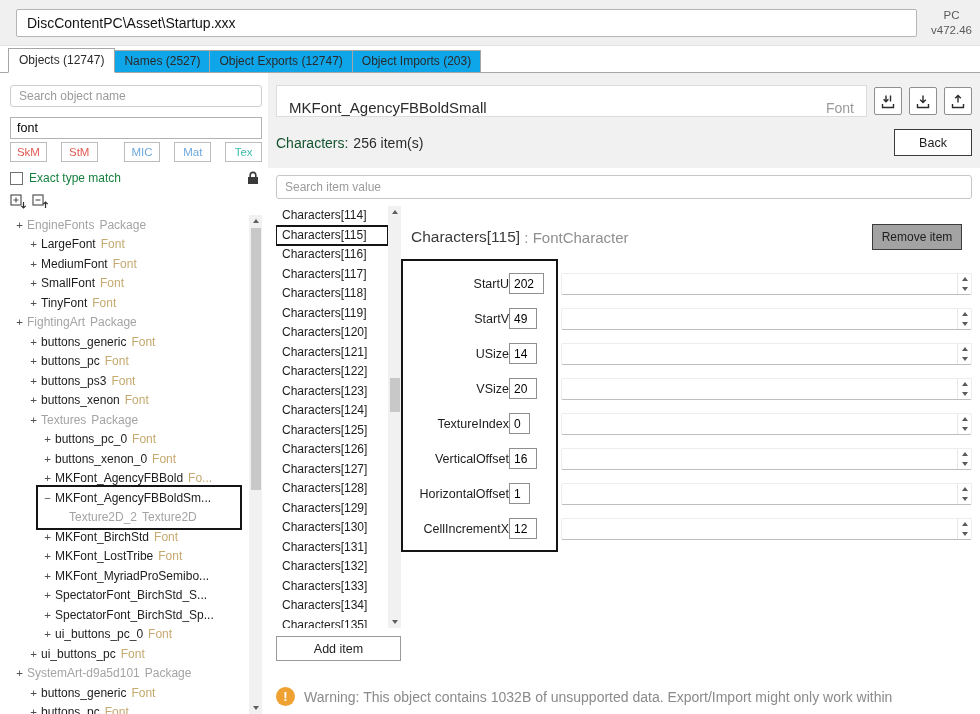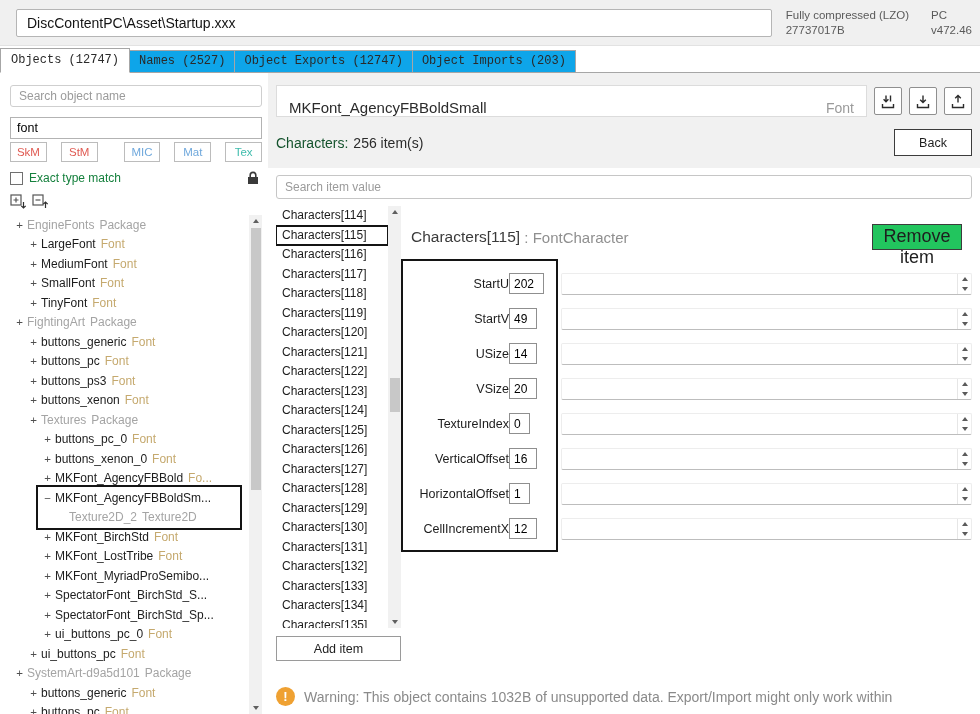--- a/index.html
+++ b/index.html
@@ -8,24 +8,24 @@
   input,button{font-family:inherit;}
   ::placeholder{color:#9b9b9b;opacity:1;}
 
   
   .titlebar{height:46px;background:#f0f0f0;display:flex;align-items:center;
     padding:0 8px 0 16px;border-bottom:1px solid #e2e2e2;}
   .path-input{flex:1;height:28px;background:#fff;border:1px solid #b5b5b5;border-radius:2px;
     font-size:14px;padding:0 10px;color:#141414;outline:none;}
   .file-info{display:flex;gap:22px;margin-left:14px;font-size:11.5px;color:#5a5a5a;line-height:15px;}
   .fi-col{display:flex;flex-direction:column;}
-  .fi-col.right{text-align:left;}
+  .fi-col.right{text-align:center;}
 
   
-  .tabbar{height:27px;display:flex;align-items:flex-end;padding:0 0 0 0;border-bottom:1px solid #a6a6a6;font-family:Liberation Mono, monospace;}
+  .tabbar{height:27px;display:flex;align-items:flex-end;padding:0 0 0 8px;border-bottom:1px solid #a6a6a6;}
   .tab{font-size:12px;padding:3px 9px 4px;border:1px solid #a6a6a6;border-bottom:none;
     background:#0ea5e9;color:#2a2a2a;margin-right:-1px;white-space:nowrap;cursor:default;}
   .tab.active{background:#fff;padding:4px 10px 5px;margin-bottom:-1px;border-bottom:1px solid #fff;
     position:relative;z-index:2;}
 
   .content{display:flex;height:641px;}
 
   
   .sidebar{width:268px;flex:none;padding:12px 6px 0 10px;display:flex;flex-direction:column;}
   .search-input{height:22px;border:1px solid #cfcfcf;border-radius:3px;padding:0 8px;font-size:12px;outline:none;width:100%;}
@@ -83,22 +83,22 @@
   .char-list{width:112px;overflow:hidden;}
   .char-item{height:19.5px;line-height:19.5px;font-size:12px;color:#1c1c1c;padding-left:6px;white-space:nowrap;cursor:default;}
   .char-item.selected{outline:2.5px solid #141414;outline-offset:-1px;position:relative;z-index:3;background:#fff;}
   .add-item-btn{margin-top:8px;height:25px;width:100%;border:1px solid #9a9a9a;background:#fff;
     font-size:12.5px;color:#1e1e1e;cursor:default;}
 
   .detail-col{flex:1;padding:18px 0 0 10px;min-width:0;}
   .detail-header{display:flex;align-items:center;}
   .detail-title{font-size:15.5px;color:#3a3a3a;}
   .detail-type{font-size:15px;color:#8f8f8f;white-space:pre;}
-  .remove-btn{margin-left:auto;margin-right:10px;width:90px;height:26px;background:#22c55e;
-    border:1px solid #3c3c3c;font-size:18px;color:#1e1e1e;cursor:default;}
+  .remove-btn{margin-left:auto;margin-right:10px;width:90px;height:26px;background:#a3a3a3;
+    border:1px solid #3c3c3c;font-size:12px;color:#1e1e1e;cursor:default;}
   .fields{margin-top:16px;position:relative;}
   .fields-annotation{position:absolute;left:-10px;top:-7px;width:157px;height:293px;
     border:2.5px solid #141414;pointer-events:none;z-index:5;}
   .field-row{height:35px;display:flex;align-items:center;}
   .field-label{width:98px;flex:none;font-size:12.5px;color:#1c1c1c;text-align:right;}
   .field-value-wrap{width:44px;flex:none;}
   .field-value{height:21px;border:1px solid #8f8f8f;font-size:12px;padding:0 4px;outline:none;background:#fff;}
   .field-wide{flex:1;margin-left:8px;height:22px;border:1px solid #ededed;border-bottom-color:#bdbdbd;
     border-radius:2px;background:#fff;display:flex;justify-content:flex-end;}
   .spinner{width:14px;display:flex;flex-direction:column;border-left:1px solid #e6e6e6;}
@@ -112,24 +112,20 @@
     font-size:13px;display:flex;align-items:center;justify-content:center;flex:none;}
   .warning-text{font-size:14px;color:#8a8a8a;}
   svg{display:block;}
 </style>
 </head>
 <body>
 
 <div class="titlebar">
   <input class="path-input" value="DiscContentPC\Asset\Startup.xxx" style="">
   <div class="file-info">
-    <div class="fi-col">
-      <span>Fully compressed (LZO)</span>
-      <span>27737017B</span>
-    </div>
     <div class="fi-col right">
       <span>PC</span>
       <span>v472.46</span>
     </div>
   </div>
 </div>
 
 <div class="tabbar">
     <div class="tab active">Objects (12747)</div>
     <div class="tab">Names (2527)</div>

